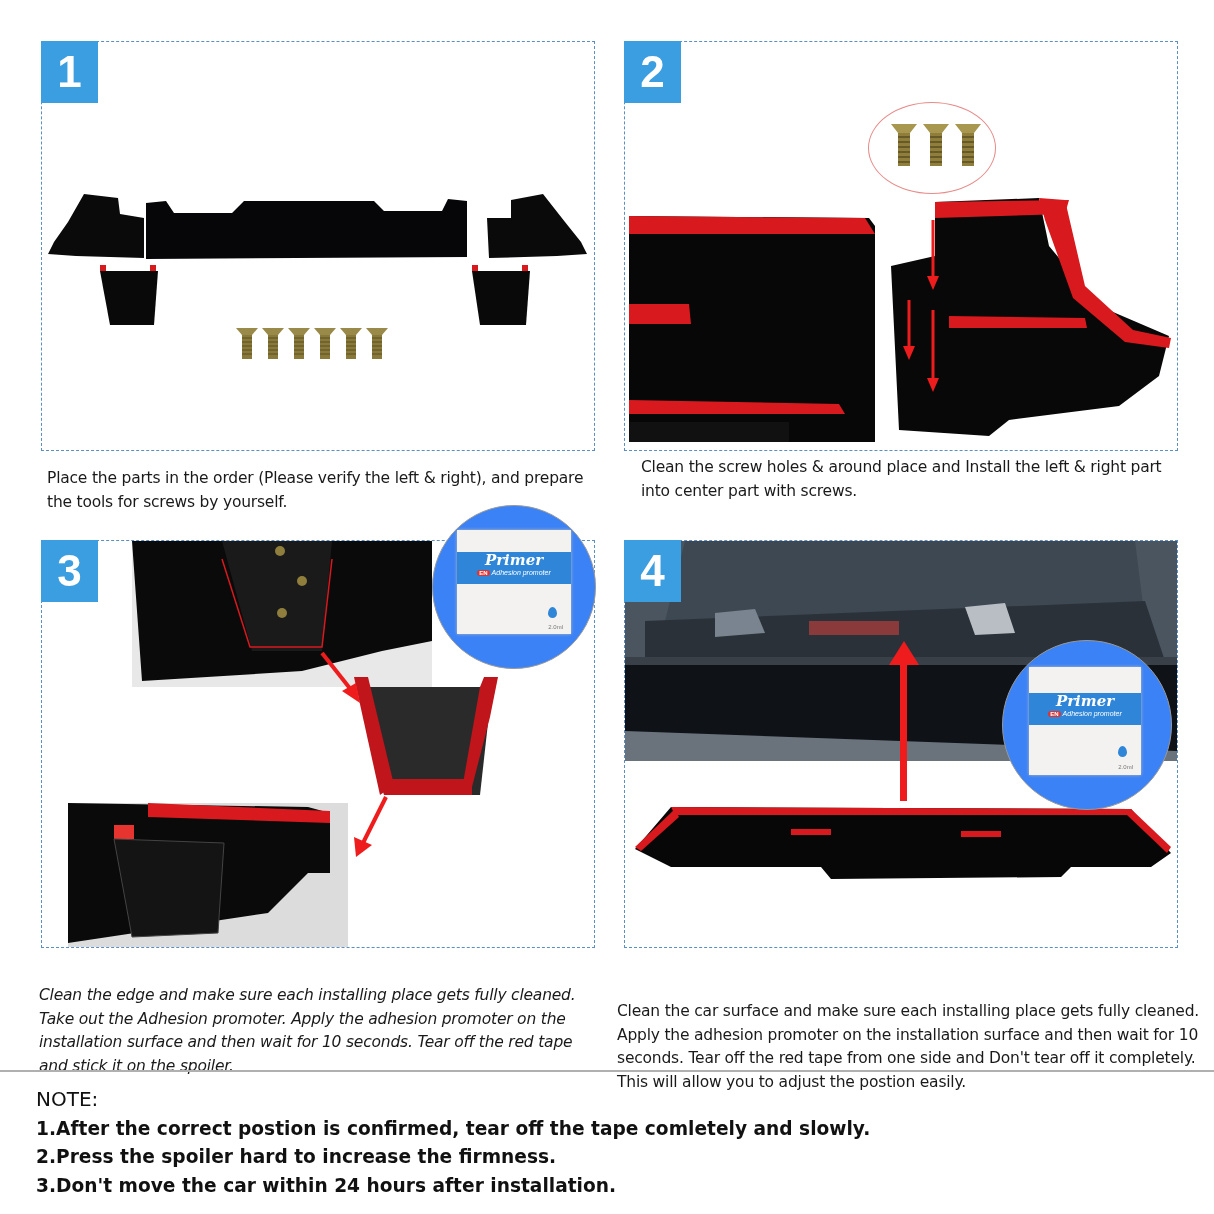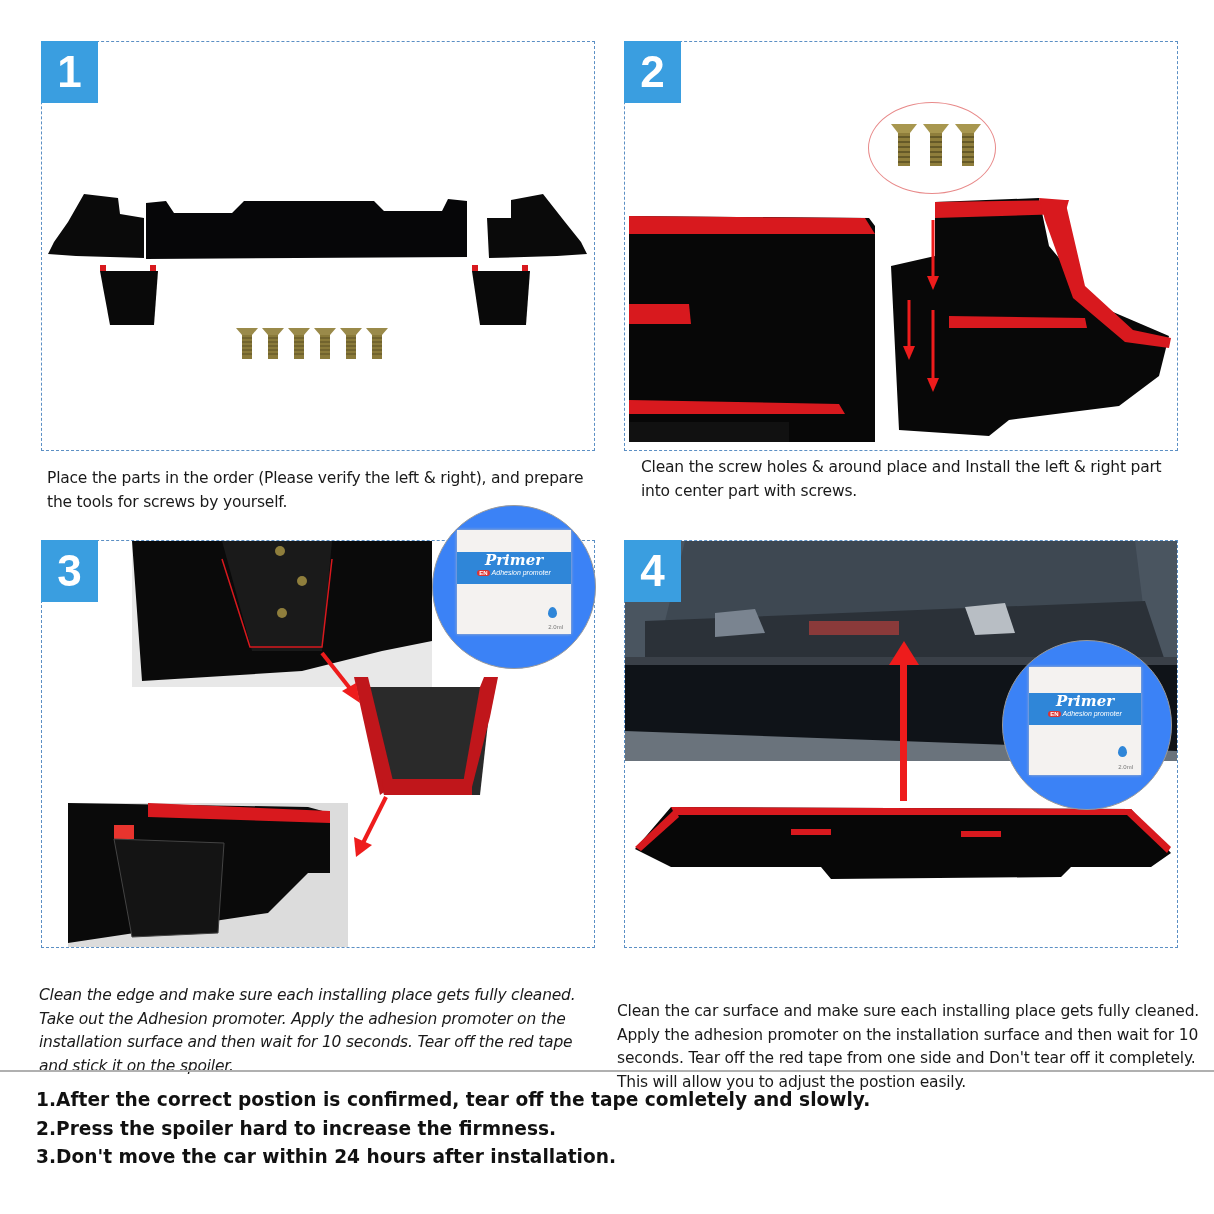--- a/index.html
+++ b/index.html
@@ -221,16 +221,17 @@
       <span class="sub"><span class="en">EN</span><span>Adhesion promoter</span></span>
     </div>
     <div class="drop" style="right:14px; bottom:18px;"></div>
     <div class="abs" style="right:8px; bottom:5px; font-size:6px; color:#777;">2.0ml</div>
   </div>
 </div>
 <div class="caption" style="left:617px; top:956px; width:590px;margin-top:44px;">Clean the car surface and make sure each installing place gets fully cleaned. Apply the adhesion promoter on the installation surface and then wait for 10 seconds. Tear off the red tape from one side and Don't tear off it completely. This will allow you to adjust the postion easily.</div>
 
 <div class="divider"></div>
 <div class="note">
+  <div class="head">NOTE:</div>
   <div class="item">1.After the correct postion is confirmed, tear off the tape comletely and slowly.</div>
   <div class="item">2.Press the spoiler hard to increase the firmness.</div>
   <div class="item">3.Don't move the car within 24 hours after installation.</div>
 </div>
 
 </body></html>

